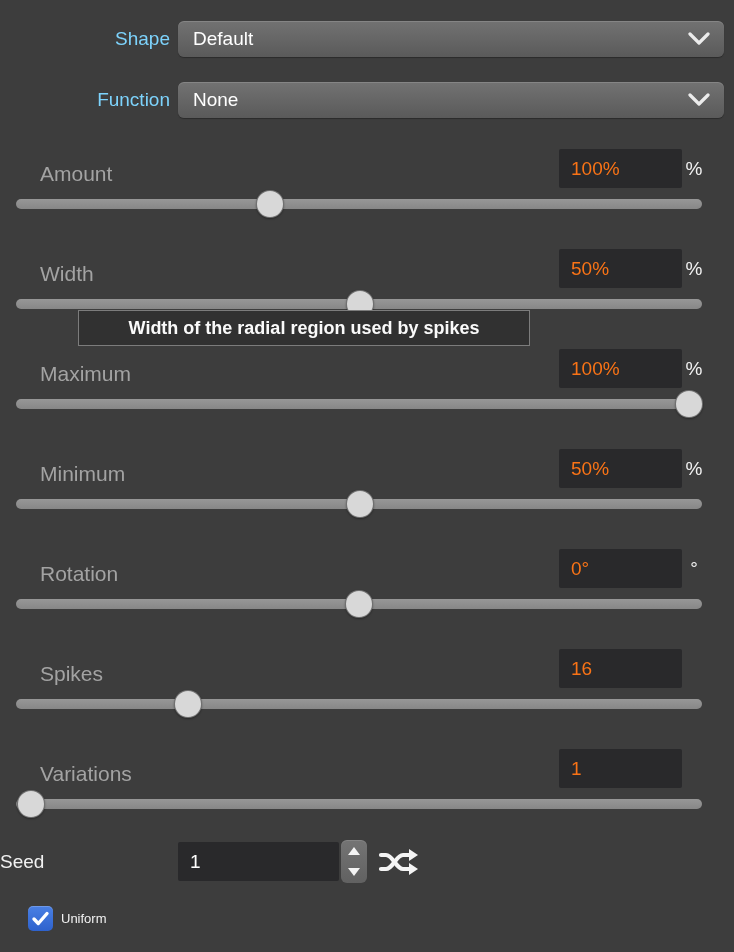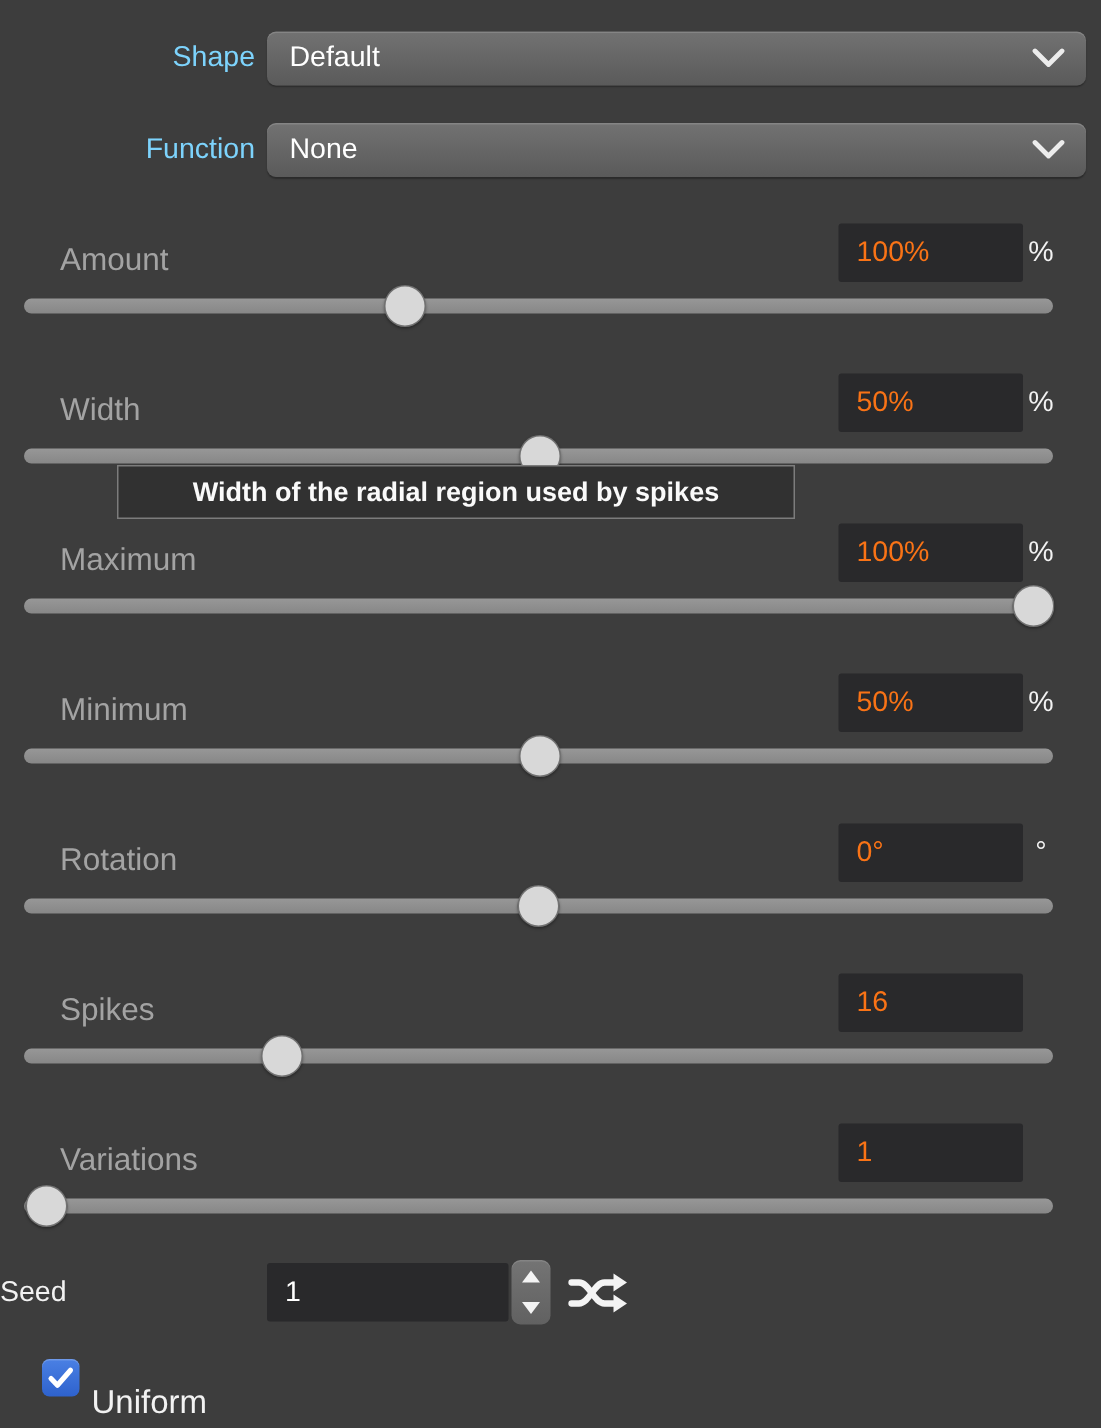--- a/index.html
+++ b/index.html
@@ -110,22 +110,22 @@
   
   .uniform-row{position:absolute;left:0;top:906px;width:734px;height:26px;}
   .checkbox{
     position:absolute;left:28px;top:0;width:25px;height:25px;
     border-radius:5px;
     background:linear-gradient(180deg,#4a80e4 0%,#2e62cd 100%);
     box-shadow:inset 0 1px 0 rgba(255,255,255,.2);
     cursor:default;
   }
   .uniform-label{
-    position:absolute;left:61px;top:16px;height:26px;line-height:26px;
-    font-size:22px;color:#f2f2f2;
+    position:absolute;left:61px;top:0;height:26px;line-height:26px;
+    font-size:13px;color:#f2f2f2;
   }
 </style>
 </head>
 <body>
 
 <div class="panel">
 
   <div class="dd-row" style="top:21px">
     <div class="dd-label">Shape</div>
     <div class="dd-control">

